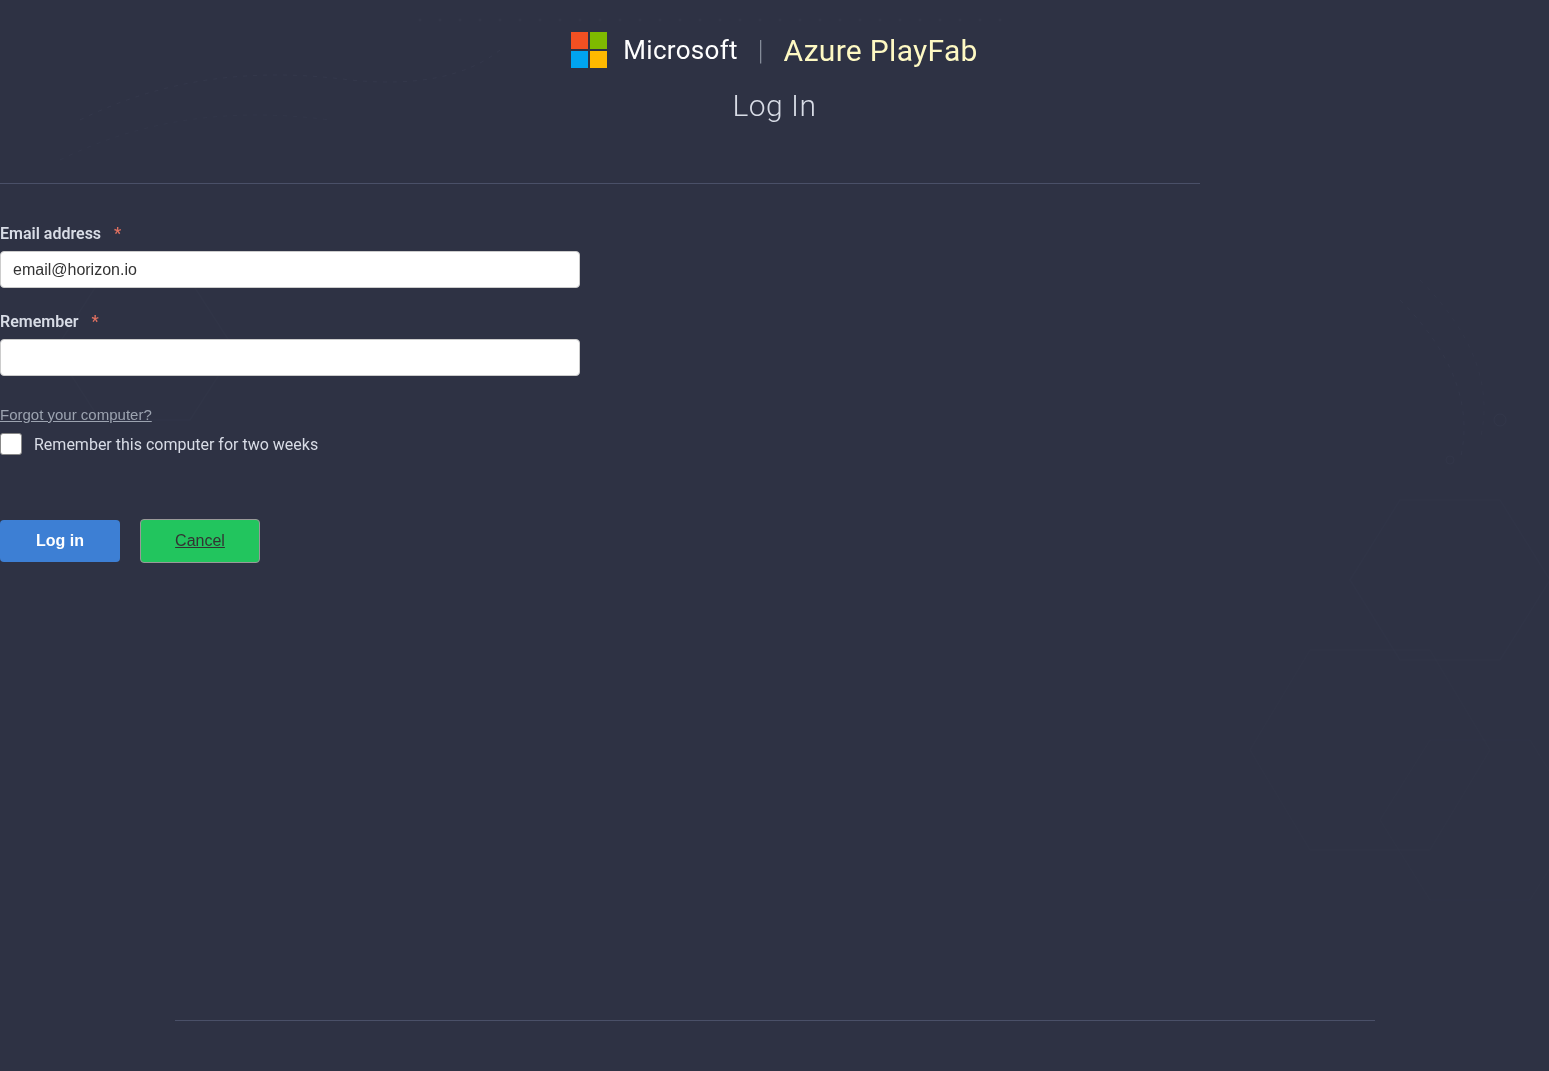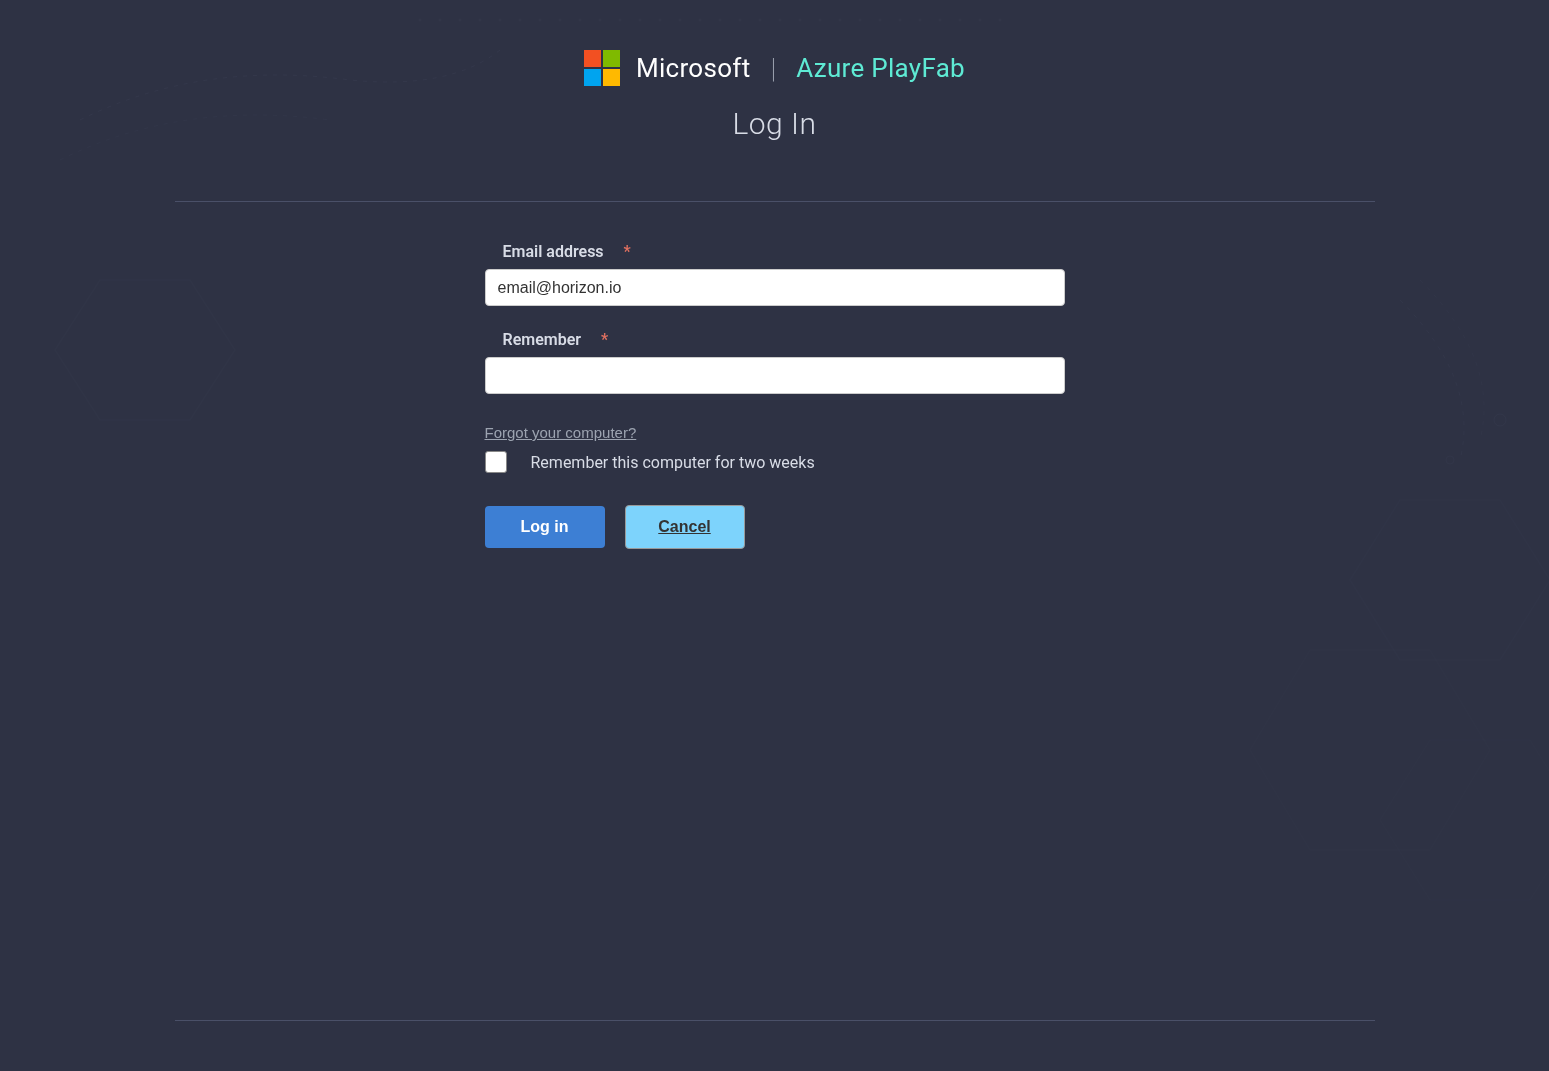--- a/index.html
+++ b/index.html
@@ -29,22 +29,21 @@
       height: 100%;
       pointer-events: none;
       opacity: 0.15;
     }
 
     .main-container {
       width: 100%;
       max-width: 1549px;
       display: flex;
       flex-direction: column;
-      align-items: center;
-      padding-top: 50px;
+      padding-top: 32px;
       position: relative;
       z-index: 1;
     }
 
     
     .header-section {
       display: flex;
       flex-direction: column;
       align-items: center;
       margin-bottom: 30px;
@@ -78,22 +77,22 @@
     }
 
     .logo-microsoft-text {
       color: #ffffff;
       font-size: 26px;
       font-weight: 400;
       letter-spacing: 0.3px;
     }
 
     .logo-playfab-text {
-      color: #5eead4;
-      font-size: 26px;
+      color: #fef9c3;
+      font-size: 30px;
       font-weight: 400;
       letter-spacing: 0.3px;
     }
 
     .page-title {
       color: #d8dce6;
       font-size: 30px;
       font-weight: 300;
       margin-bottom: 0;
       letter-spacing: 0.5px;
@@ -120,22 +119,21 @@
       margin-bottom: 24px;
     }
 
     .field-label {
       color: #d8dce6;
       font-size: 16px;
       font-weight: 600;
       margin-bottom: 8px;
       display: flex;
       align-items: center;
-      gap: 20px;
-      margin-left: 18px;
+      gap: 13px;
     }
 
     .required-star {
       color: #e07060;
       font-size: 16px;
     }
 
     .field-input {
       width: 100%;
       height: 37px;
@@ -156,23 +154,23 @@
       background: none;
       border: none;
       padding: 0;
       margin-top: 6px;
       text-align: left;
     }
 
     .remember-row {
       display: flex;
       align-items: center;
-      gap: 24px;
+      gap: 12px;
       margin-top: 10px;
-      margin-bottom: 32px;
+      margin-bottom: 64px;
     }
 
     .remember-checkbox {
       width: 22px;
       height: 22px;
       background-color: #ffffff;
       border: 1px solid #888888;
       border-radius: 3px;
       cursor: pointer;
       appearance: none;
@@ -198,27 +196,27 @@
       border: none;
       border-radius: 4px;
       padding: 12px 32px;
       font-size: 16px;
       font-weight: 600;
       cursor: pointer;
       min-width: 120px;
     }
 
     .cancel-button {
-      background-color: #7dd3fc;
+      background-color: #22c55e;
       color: #333333;
       border: 1px solid #999999;
       border-radius: 4px;
       padding: 12px 32px;
       font-size: 16px;
-      font-weight: 700;
+      font-weight: 400;
       cursor: pointer;
       min-width: 120px;
       text-decoration: underline;
     }
 
     .bottom-rule {
       width: 1200px;
       border: none;
       border-top: 1px solid #4a5068;
       position: absolute;

